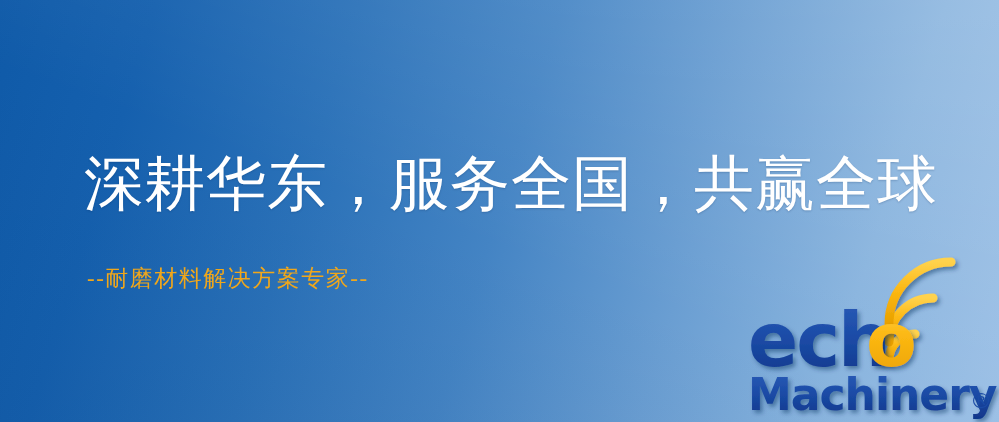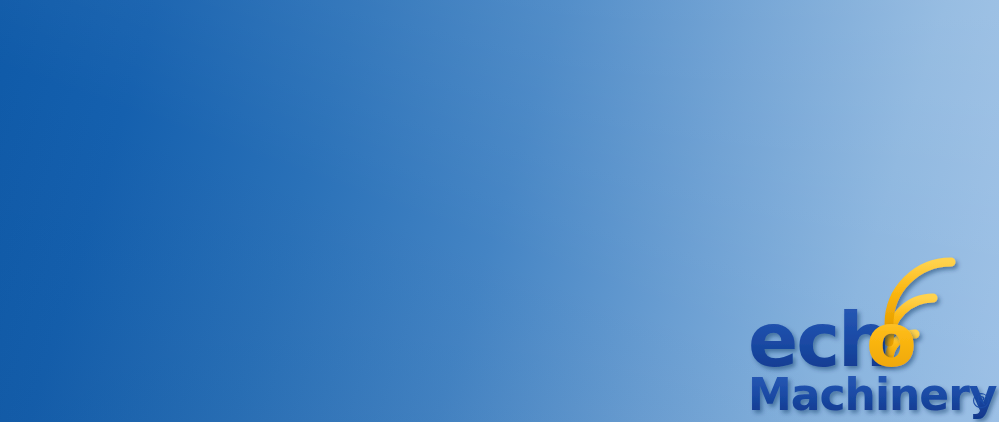--- a/index.html
+++ b/index.html
@@ -92,21 +92,23 @@
   .logo-reg {
     font-family: "DejaVu Sans", "Liberation Sans", sans-serif;
     font-size: 22px;
   }
 </style>
 </head>
 <body>
 
 <div id="banner">
 
+  <div class="headline">深耕华东，服务全国，共赢全球</div>
 
+  <div class="subtitle">--耐磨材料解决方案专家--</div>
 
   <div class="logo">
     <svg viewBox="0 0 251 126" xmlns="http://www.w3.org/2000/svg" aria-hidden="true">
       <defs>
         <linearGradient id="blueGrad" x1="0" y1="0" x2="0" y2="1">
           <stop offset="0%" stop-color="#2a5cb8"></stop>
           <stop offset="48%" stop-color="#1b4ba6"></stop>
           <stop offset="100%" stop-color="#10368a"></stop>
         </linearGradient>
         <linearGradient id="goldGrad" x1="0" y1="0" x2="0" y2="1">

